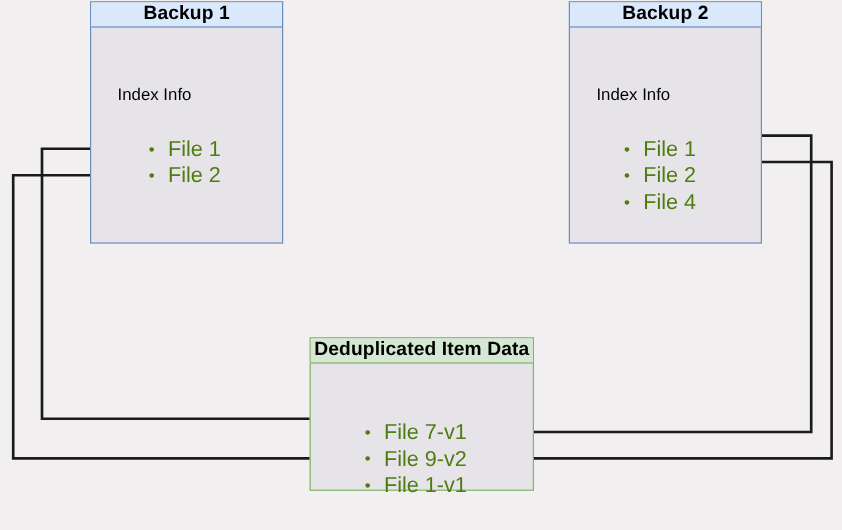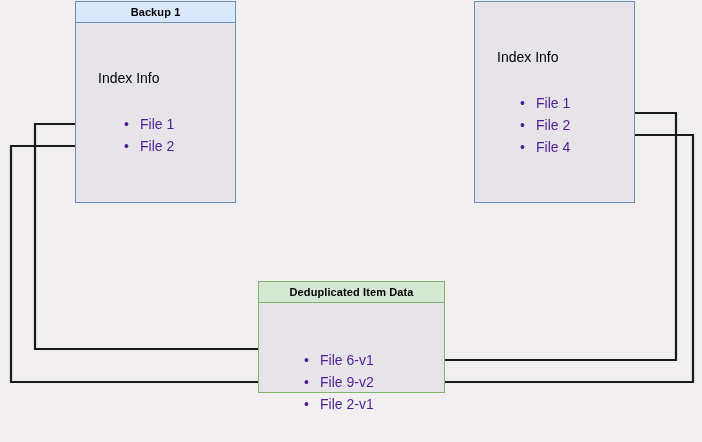--- a/index.html
+++ b/index.html
@@ -32,21 +32,21 @@
     position: absolute;
     box-sizing: border-box;
     border: 1px solid #6c8ebf;
     background: #e6e4e8;
   }
   .box .box-header {
     box-sizing: border-box;
     height: 21px;
     line-height: 20px;
     text-align: center;
-    font-size: 11px;
+    font-size: 16px;
     font-weight: bold;
     color: #000000;
     background: #dae8fc;
     border-bottom: 1px solid #6c8ebf;
     letter-spacing: .1px;
   }
   .box.green {
     border-color: #82b366;
   }
   .box.green .box-header {
@@ -63,40 +63,40 @@
     color: #000000;
     white-space: nowrap;
   }
   ul.filelist {
     position: absolute;
     margin: 0;
     padding: 0;
     list-style: none;
   }
   ul.filelist li {
-    font-size: 14px;
+    font-size: 18px;
     line-height: 22px;
-    color: #4c1d95;
+    color: #4d7c0f;
     white-space: nowrap;
     position: relative;
     padding-left: 16px;
   }
   ul.filelist li::before {
     content: "\2022";
     position: absolute;
     left: 0;
     top: 0;
     font-size: 14px;
     line-height: 22px;
   }
 
   
   #backup1 { left: 75px;  top: 1px;   width: 161px; height: 202px; }
   #backup2 { left: 474px; top: 1px;   width: 161px; height: 202px; }
-  #dedup   { left: 258px; top: 281px; width: 187px; height: 112px; }
+  #dedup   { left: 258px; top: 281px; width: 187px; height: 128px; }
 
   #backup1 .index-label { left: 22px; top: 47px; }
   #backup2 .index-label { left: 22px; top: 47px; }
 
   #backup1 ul.filelist { left: 48px; top: 90px; }
   #backup2 ul.filelist { left: 45px; top: 90px; }
   #dedup   ul.filelist { left: 45px; top: 46px; }
 </style>
 </head>
 <body>
@@ -127,34 +127,35 @@
     <div class="box-body">
       <div class="index-label">Index Info</div>
       <ul class="filelist">
         <li>File 1</li>
         <li>File 2</li>
       </ul>
     </div>
   </div>
 
   <div class="box" id="backup2">
+    <div class="box-header">Backup 2</div>
     <div class="box-body">
       <div class="index-label">Index Info</div>
       <ul class="filelist">
         <li>File 1</li>
         <li>File 2</li>
         <li>File 4</li>
       </ul>
     </div>
   </div>
 
   <div class="box green" id="dedup">
     <div class="box-header">Deduplicated Item Data</div>
     <div class="box-body">
       <ul class="filelist">
-        <li>File 6-v1</li>
+        <li>File 7-v1</li>
         <li>File 9-v2</li>
-        <li>File 2-v1</li>
+        <li>File 1-v1</li>
       </ul>
     </div>
   </div>
 
 </div>
 
 </body></html>

